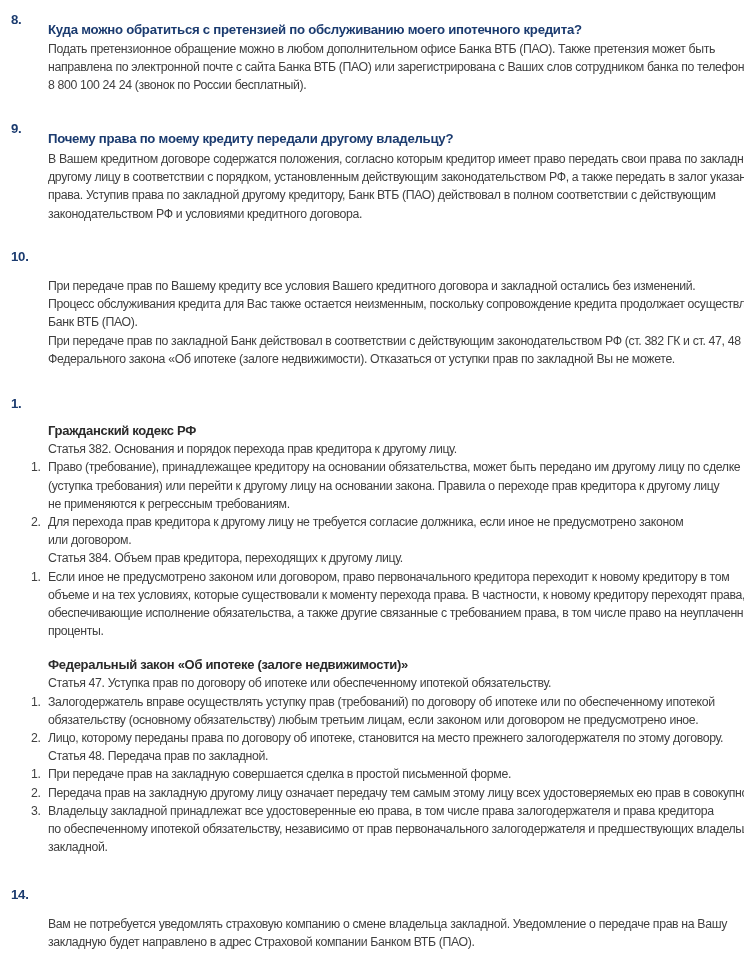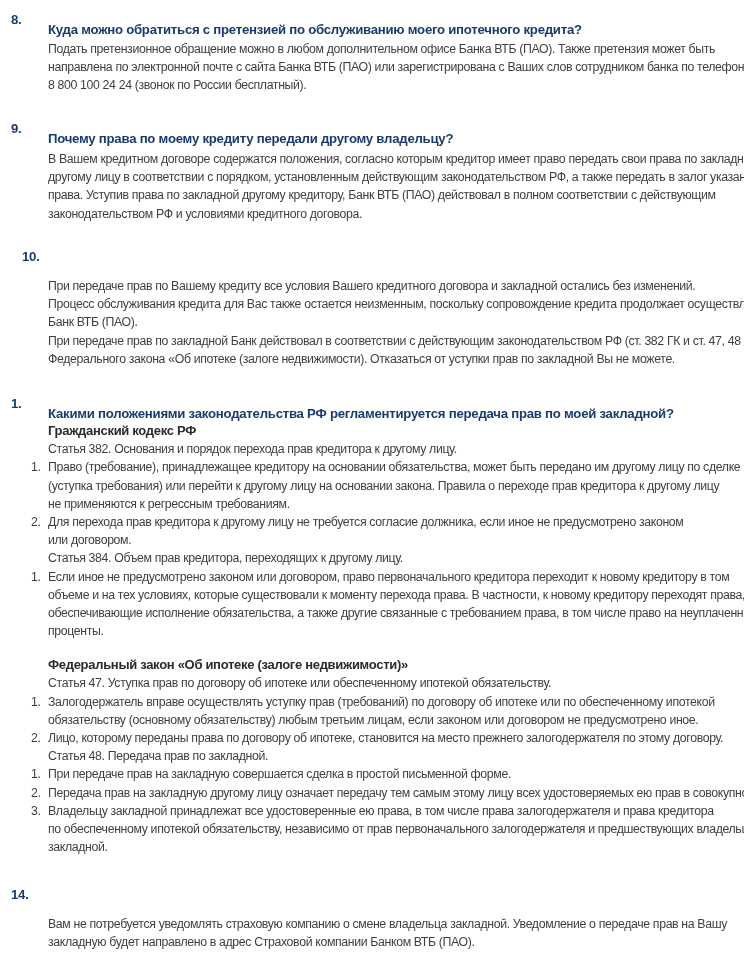--- a/index.html
+++ b/index.html
@@ -39,37 +39,36 @@
       <span class="q-title">Почему права по моему кредиту передали другому владельцу?</span>
     </div>
     <div class="body" style="top:29px;">
       <div class="line">В Вашем кредитном договоре содержатся положения, согласно которым кредитор имеет право передать свои права по закладной</div>
       <div class="line">другому лицу в соответствии с порядком, установленным действующим законодательством РФ, а также передать в залог указанные</div>
       <div class="line">права. Уступив права по закладной другому кредитору, Банк ВТБ (ПАО) действовал в полном соответствии с действующим</div>
       <div class="line">законодательством РФ и условиями кредитного договора.</div>
     </div>
   </div>
 
-  <div class="section" style="top:249px;padding-left:11px;">
+  <div class="section" style="top:249px;">
     <div class="q-heading">
       <span class="q-num">10.</span>
     </div>
     <div class="body" style="top:28px;">
       <div class="line">При передаче прав по Вашему кредиту все условия Вашего кредитного договора и закладной остались без изменений.</div>
       <div class="line">Процесс обслуживания кредита для Вас также остается неизменным, поскольку сопровождение кредита продолжает осуществлять</div>
       <div class="line">Банк ВТБ (ПАО).</div>
       <div class="line">При передаче прав по закладной Банк действовал в соответствии с действующим законодательством РФ (ст. 382 ГК и ст. 47, 48</div>
       <div class="line">Федерального закона «Об ипотеке (залоге недвижимости). Отказаться от уступки прав по закладной Вы не можете.</div>
     </div>
   </div>
 
   <div class="section" style="top:396px;">
     <div class="q-heading">
       <span class="q-num">1.</span>
-      <span class="q-title">Какими положениями законодательства РФ регламентируется передача прав по моей закладной?</span>
     </div>
     <div class="body" style="top:26px;">
       <div class="line subhead">Гражданский кодекс РФ</div>
       <div class="line">Статья 382. Основания и порядок перехода прав кредитора к другому лицу.</div>
       <div class="li">
         <span class="li-num">1.</span>
         <div class="line">Право (требование), принадлежащее кредитору на основании обязательства, может быть передано им другому лицу по сделке</div>
         <div class="line">(уступка требования) или перейти к другому лицу на основании закона. Правила о переходе прав кредитора к другому лицу</div>
         <div class="line">не применяются к регрессным требованиям.</div>
       </div>

